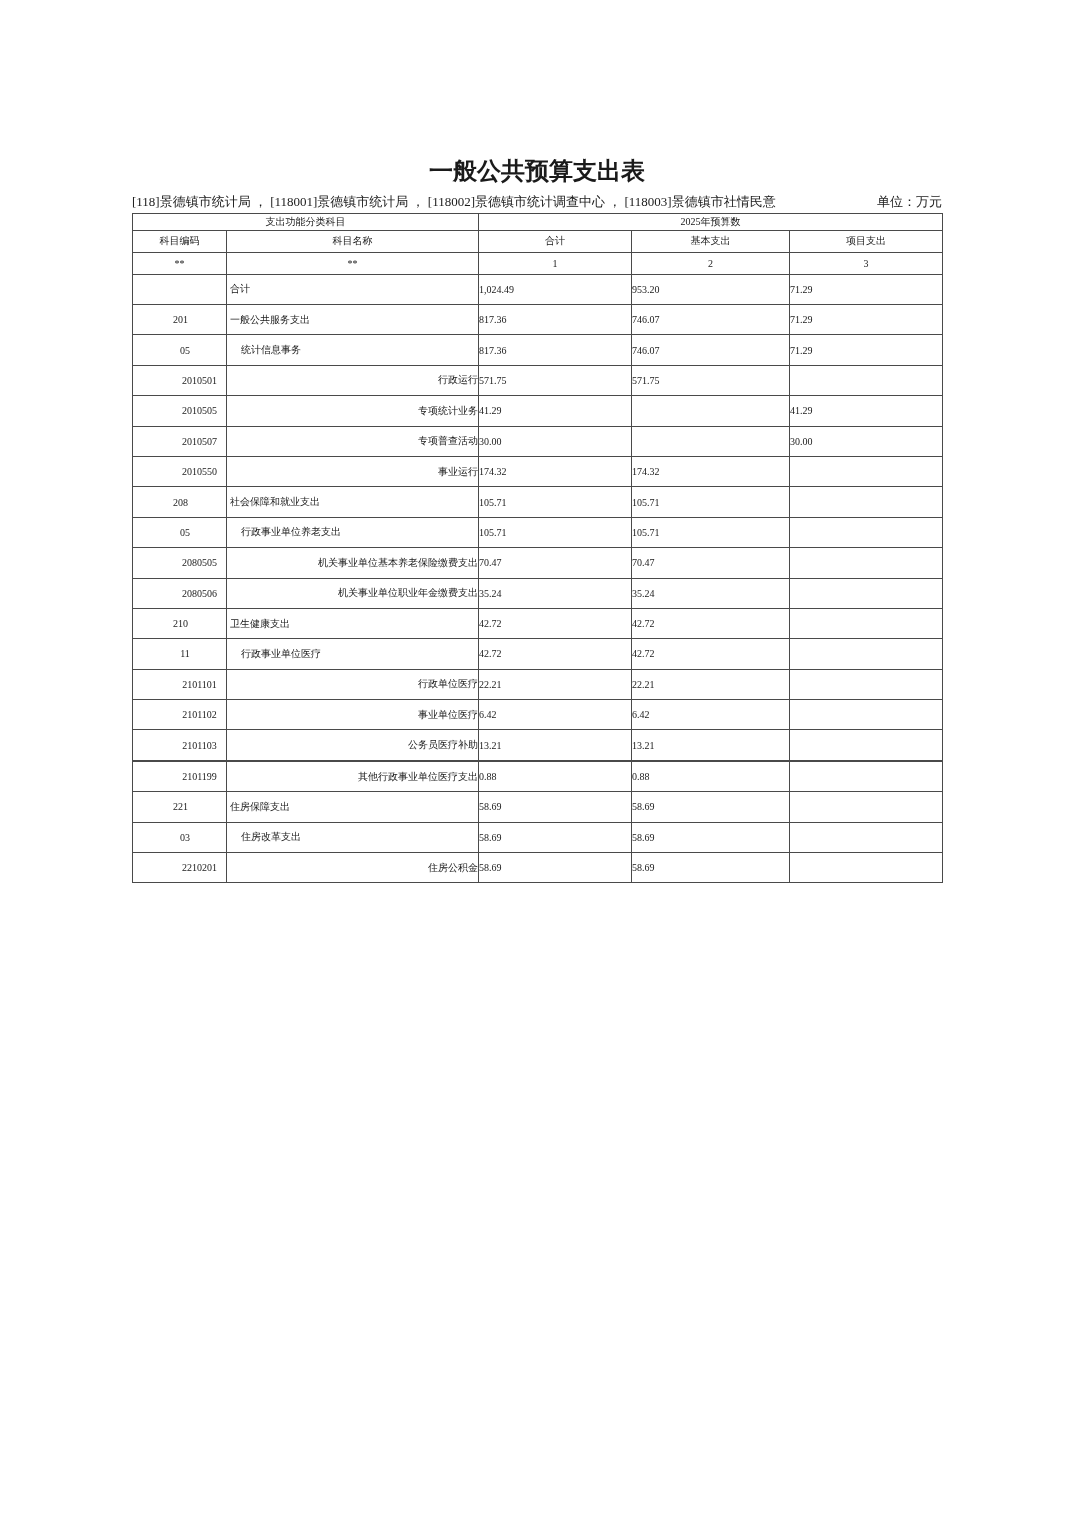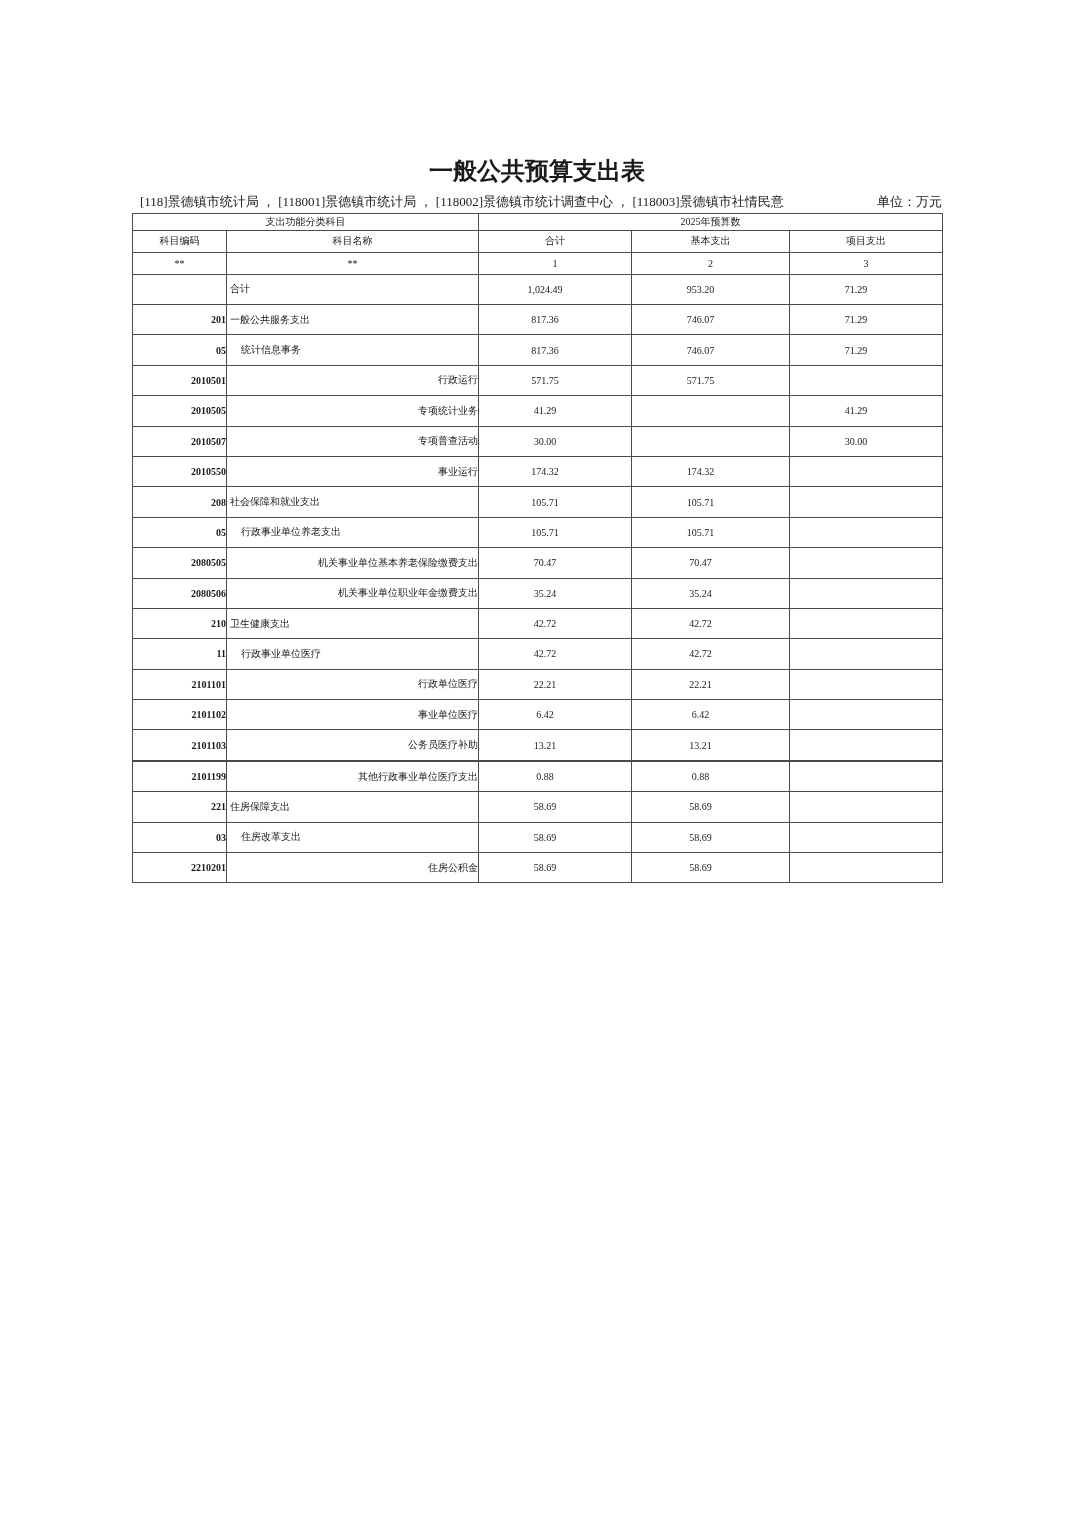--- a/index.html
+++ b/index.html
@@ -34,21 +34,20 @@
   .meta-row {
     display: flex;
     justify-content: space-between;
     align-items: flex-end;
     font-size: 13px;
     line-height: 17px;
     margin-top: 7px;
     margin-bottom: 3px;
     white-space: nowrap;
     overflow: hidden;
-    margin-left: 8px;
   }
   .meta-row .org-line {
     overflow: hidden;
     text-overflow: clip;
     flex: 1 1 auto;
   }
   .meta-row .unit-label {
     flex: 0 0 auto;
     padding-left: 20px;
     text-align: right;
@@ -67,28 +66,28 @@
     overflow: hidden;
     white-space: nowrap;
   }
   .budget-table thead th { text-align: center; }
   .budget-table tr.h1 th { height: 16px; }
   .budget-table tr.h2 th { height: 21px; }
   .budget-table tr.h3 th { height: 21px; }
   .budget-table tbody td { height: 29.4px; }
   
   .budget-table tbody tr:nth-child(17) td { border-top-width: 2px; }
-  td.code { text-align: right; padding-left: 2px; font-weight: bold;  }
+  td.code { text-align: center; padding-left: 2px;  }
   td.code.l1 { padding-left: 11px; }
   td.code.l2 { padding-left: 40px; }
   td.name { text-align: left; padding-left: 3px; }
   td.name.l1 { padding-left: 14px; margin-top: 32px; }
   td.name.l2 { padding-left: 12px; text-align: right; }
   td.num {
-    text-align: center;
+    text-align: left;
     padding-right: 20px;
   }
 </style>
 </head>
 <body>
 
 <div class="canvas">
   <div class="page">
 
     <h1 class="doc-title">一般公共预算支出表</h1>

